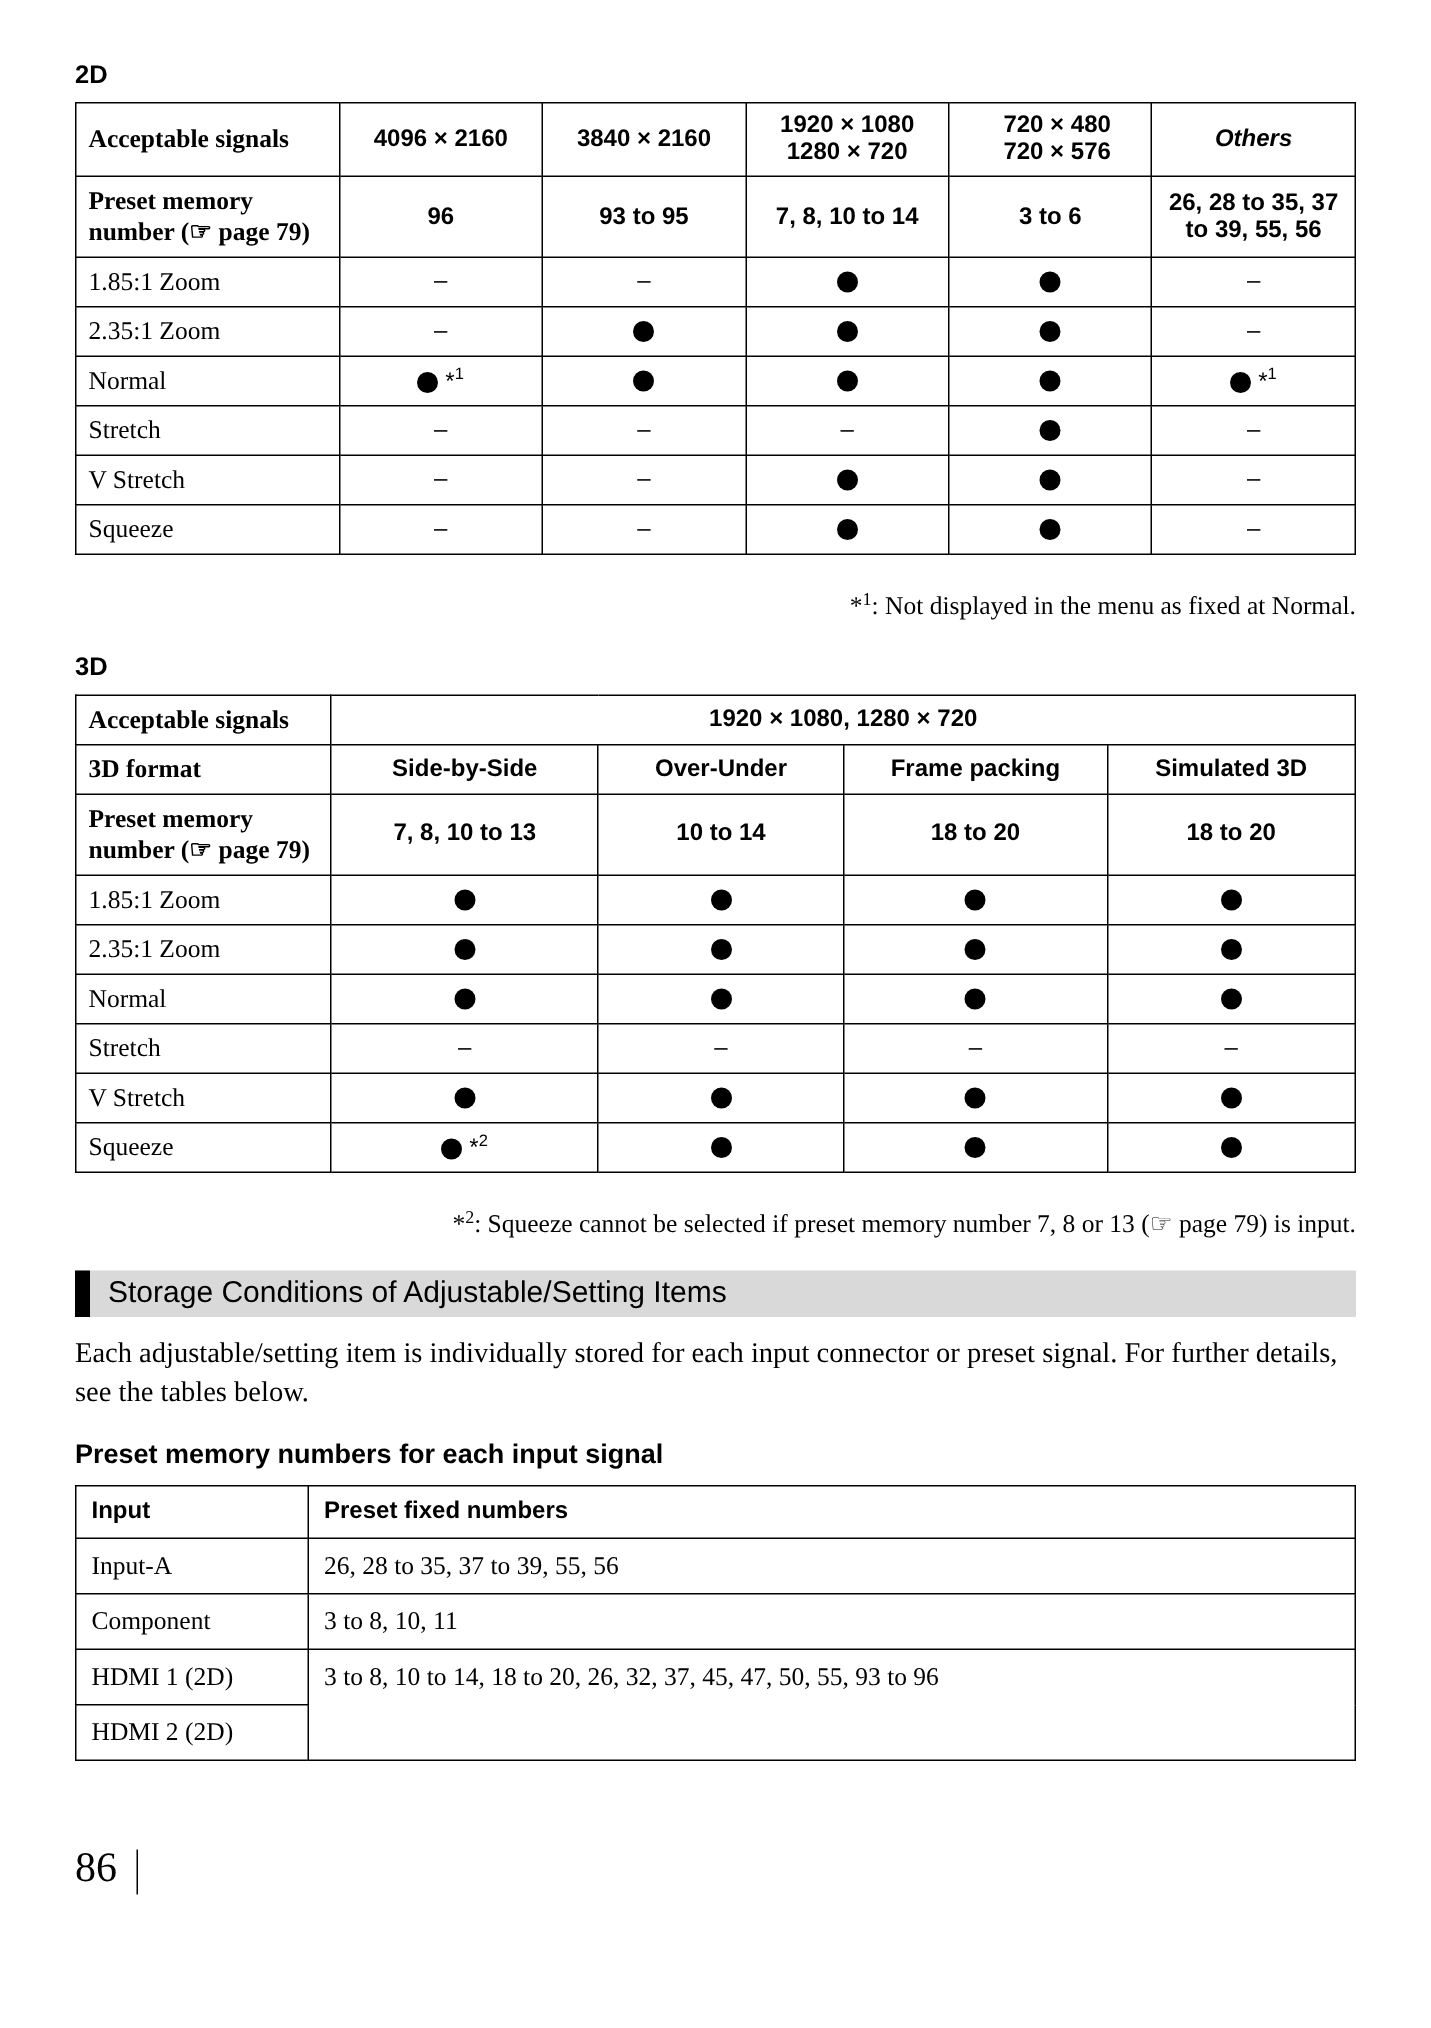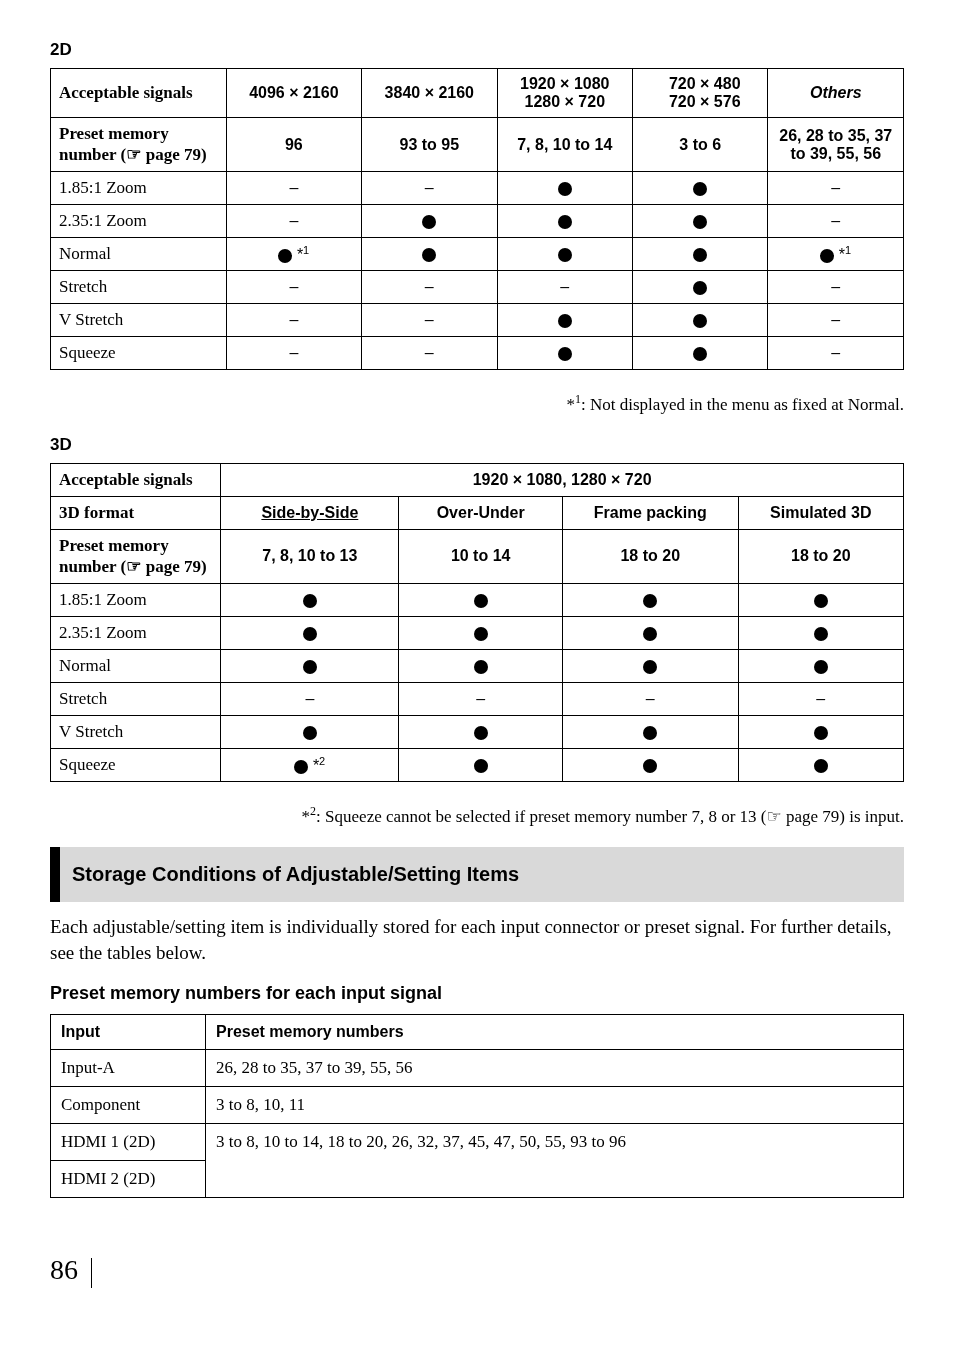--- a/index.html
+++ b/index.html
@@ -44,22 +44,22 @@
     .footnote {
       font-family: Georgia, 'Times New Roman', serif;
       font-size: 17px;
       margin: 10px 0 20px 0;
       text-align: right;
     }
     .footnote sup { font-size: 12px; }
     .heading-bar {
       background: #d9d9d9;
       border-left: 10px solid #000;
-      padding: 16px 12px;
-      font-weight: bold;
+      padding: 4px 12px;
+      font-weight: normal;
       font-size: 20px;
       margin: 18px 0 12px 0;
     }
     .body-text {
       font-family: Georgia, 'Times New Roman', serif;
       font-size: 19px;
       margin-bottom: 18px;
       line-height: 1.35;
     }
     .subheading {
@@ -168,21 +168,21 @@
 <div class="section-label">3D</div>
 
 <table class="t3">
   <tbody>
       <tr>
     <td class="header-first" style="width:175px;">Acceptable signals</td>
     <td class="header-first center" colspan="4">1920 × 1080, 1280 × 720</td>
   </tr>
   <tr>
     <td class="header-first">3D format</td>
-    <td class="header-first center" style="width:186px;text-decoration:underline;">Side-by-Side</td>
+    <td class="header-first center" style="width:186px;">Side-by-Side</td>
     <td class="header-first center" style="width:170px;">Over-Under</td>
     <td class="header-first center" style="width:182px;">Frame packing</td>
     <td class="header-first center" style="width:170px;">Simulated 3D</td>
   </tr>
   <tr>
     <td class="header-first">
       <span>Preset memory</span><br>
       <span>number (</span><span class="ptr">☞</span><span> page 79)</span>
     </td>
     <td class="header-first center">7, 8, 10 to 13</td>
@@ -244,21 +244,21 @@
 <div class="heading-bar">Storage Conditions of Adjustable/Setting Items</div>
 
 <div class="body-text">Each adjustable/setting item is individually stored for each input connector or preset signal. For further details, see the tables below.</div>
 
 <div class="subheading">Preset memory numbers for each input signal</div>
 
 <table class="input-table">
   <tbody>
       <tr>
     <td class="bold" style="width:155px;">Input</td>
-    <td class="bold">Preset memory numbers</td>
+    <td class="bold">Preset fixed numbers</td>
   </tr>
   <tr>
     <td>Input-A</td>
     <td>26, 28 to 35, 37 to 39, 55, 56</td>
   </tr>
   <tr>
     <td>Component</td>
     <td>3 to 8, 10, 11</td>
   </tr>
   <tr>

